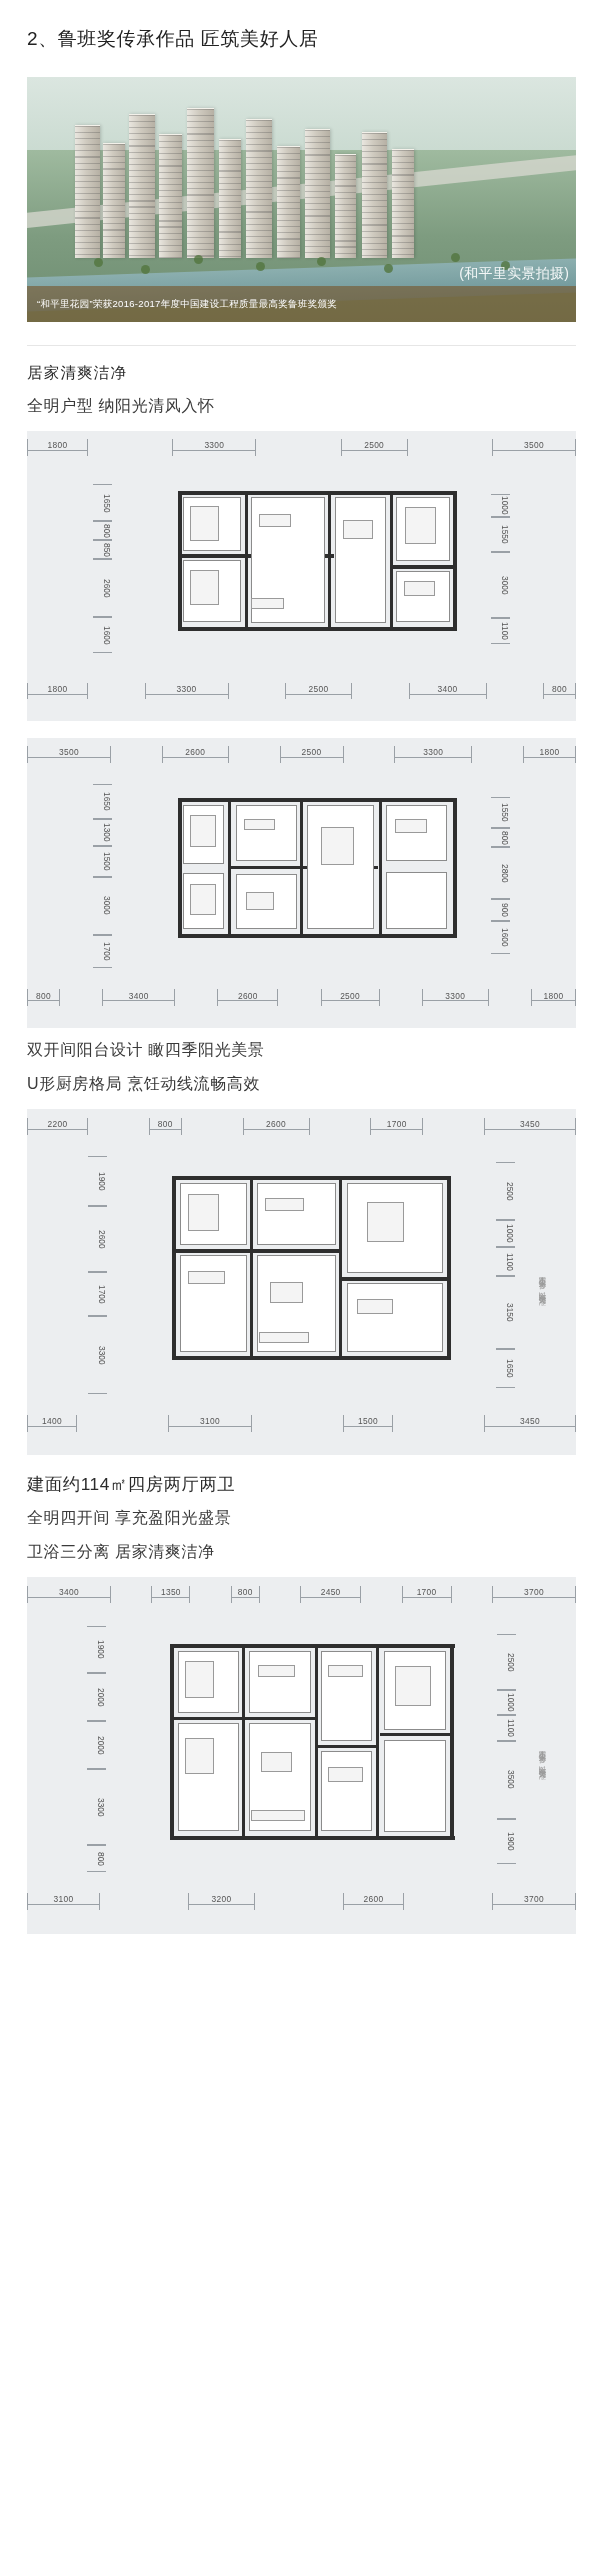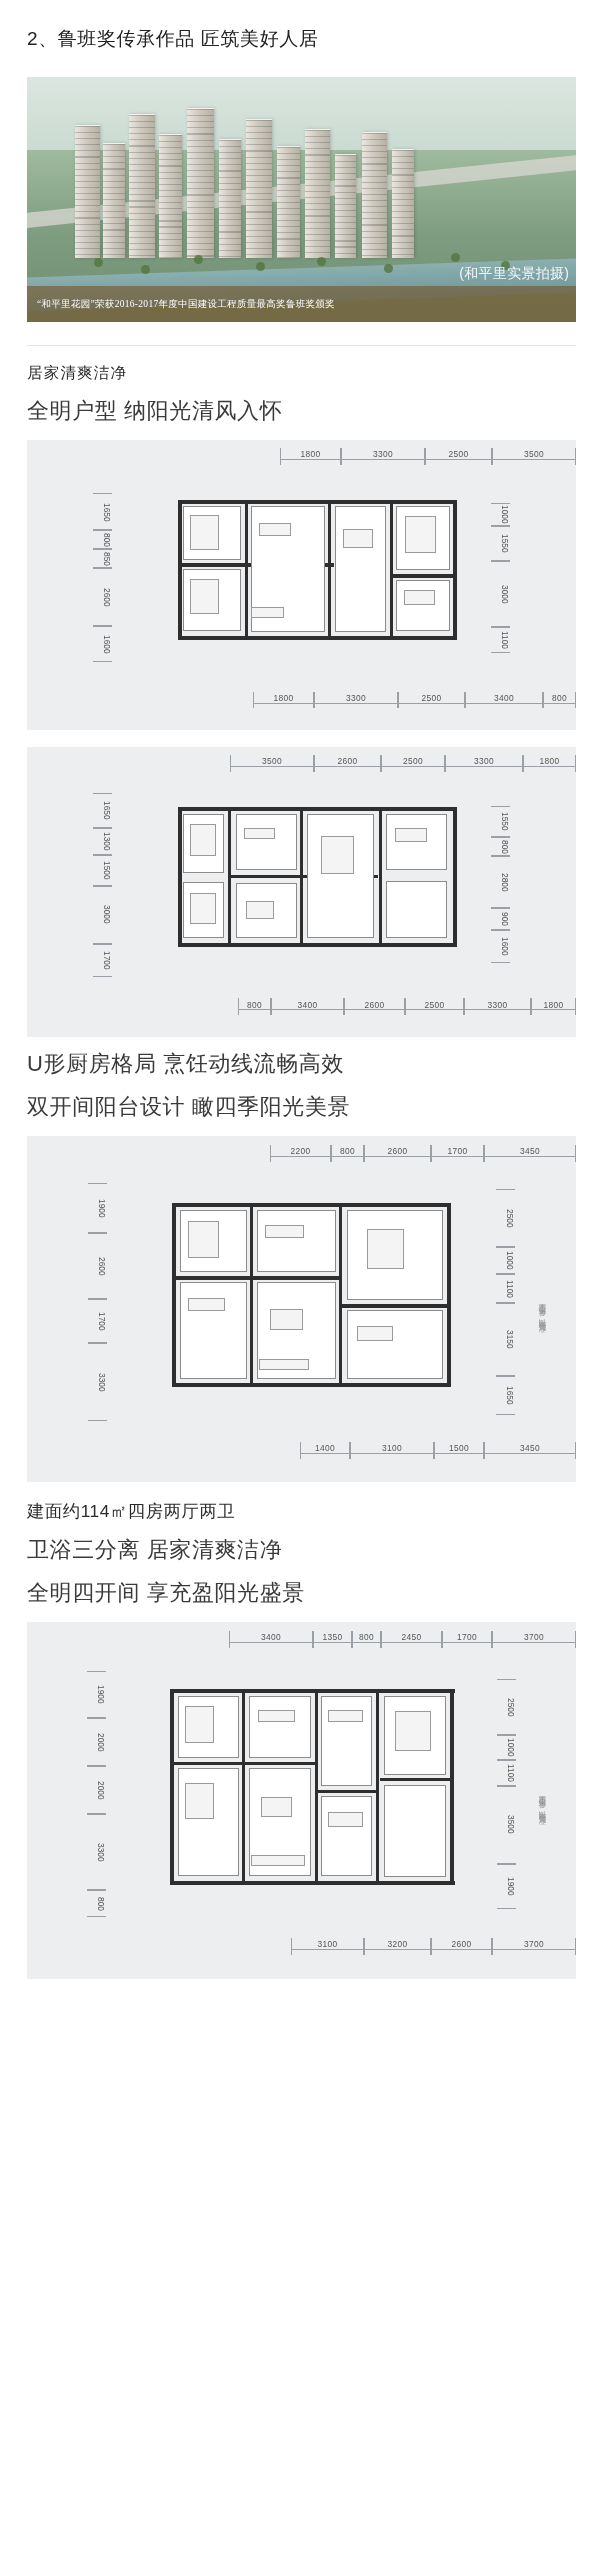--- a/index.html
+++ b/index.html
@@ -83,21 +83,20 @@
     width: 100%;
     height: 36px;
     background: rgba(120, 86, 42, .62);
     color: #fff;
     font-size: 9.5px;
     line-height: 36px;
     padding: 0 10px;
     letter-spacing: 0.3px;
     overflow: hidden;
     white-space: nowrap;
-    font-family: Liberation Serif, serif;
   }
   .hero-credit {
     position: absolute;
     right: 6.7px; bottom: 39px;
     color: rgba(255,255,255,.9);
     font-size: 14px;
     letter-spacing:0.3px;
   }
   
   .strip {
@@ -112,42 +111,42 @@
     margin: 0 0 3.3px 0;
     font-weight: normal;
   }
   .plan-heading {
     font-size: 17.3px;
     color: #2b2b2b;
     letter-spacing: 0.6px;
     margin: 16.7px 0 0 0;
   }
   .plan-sub {
-    font-size: 22px;
+    font-size: 16px;
     color: #3a3a3a;
     letter-spacing: 0.6px;
     margin: 12.3px 0 0 0;
   }
   
   .plan-card {
     margin-top: 14.5px;
     width: 100%;
     background: #eceef0;
     position: relative;
   }
   .plan-inner {
     position: absolute;
     left: 0; top: 0; right: 0; bottom: 0;
   }
   .dim-top, .dim-bottom {
     position: absolute;
     left: 0; right: 0;
     height: 16.7px;
     display: flex;
-    justify-content: flex-end;
+    justify-content: space-between;
     gap: 0;
     font-size: 8.4px;
     color: #555;
     letter-spacing: 0.3px;
   }
   .dim-seg {
     position: relative;
     text-align: center;
     border-left: 0.6px solid #9aa0a6;
     border-right: 0.6px solid #9aa0a6;
@@ -364,22 +363,22 @@
         <div class="dim-seg" style="width:33px;">800</div>
         <div class="dim-seg" style="width:73px;">3400</div>
         <div class="dim-seg" style="width:61px;">2600</div>
         <div class="dim-seg" style="width:59px;">2500</div>
         <div class="dim-seg" style="width:67px;">3300</div>
         <div class="dim-seg" style="width:45px;">1800</div>
       </div>
     </div>
   </div>
 
+  <div class="plan-sub">双开间阳台设计  瞰四季阳光美景</div>
   <div class="plan-sub">U形厨房格局  烹饪动线流畅高效</div>
-  <div class="plan-sub">双开间阳台设计  瞰四季阳光美景</div>
 
   <div class="plan-card" style="height:346px;">
     <div class="plan-inner">
       <div class="dim-top" style="top:9px;">
         <div class="dim-seg" style="width:61px;">2200</div>
         <div class="dim-seg" style="width:33px;">800</div>
         <div class="dim-seg" style="width:67px;">2600</div>
         <div class="dim-seg" style="width:53px;">1700</div>
         <div class="dim-seg" style="width:92px;">3450</div>
       </div>
@@ -425,22 +424,22 @@
       <div class="dim-bottom" style="bottom:23.4px;">
         <div class="dim-seg" style="width:50px;">1400</div>
         <div class="dim-seg" style="width:84px;">3100</div>
         <div class="dim-seg" style="width:50px;">1500</div>
         <div class="dim-seg" style="width:92px;">3450</div>
       </div>
     </div>
   </div>
 
   <div class="plan-heading">建面约114㎡四房两厅两卫</div>
+  <div class="plan-sub">全明四开间  享充盈阳光盛景</div>
   <div class="plan-sub">卫浴三分离  居家清爽洁净</div>
-  <div class="plan-sub">全明四开间  享充盈阳光盛景</div>
 
   <div class="plan-card" style="height:357px;">
     <div class="plan-inner">
       <div class="dim-top" style="top:9px;">
         <div class="dim-seg" style="width:84px;">3400</div>
         <div class="dim-seg" style="width:39px;">1350</div>
         <div class="dim-seg" style="width:29px;">800</div>
         <div class="dim-seg" style="width:61px;">2450</div>
         <div class="dim-seg" style="width:50px;">1700</div>
         <div class="dim-seg" style="width:84px;">3700</div>

